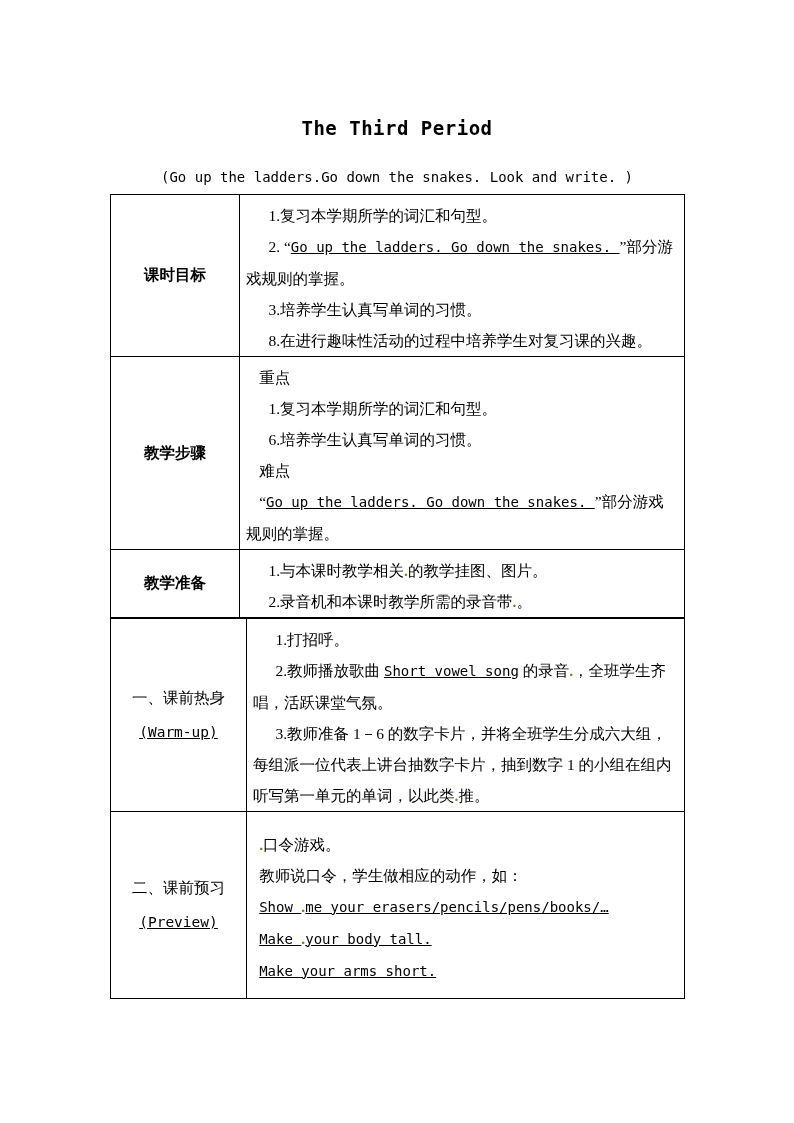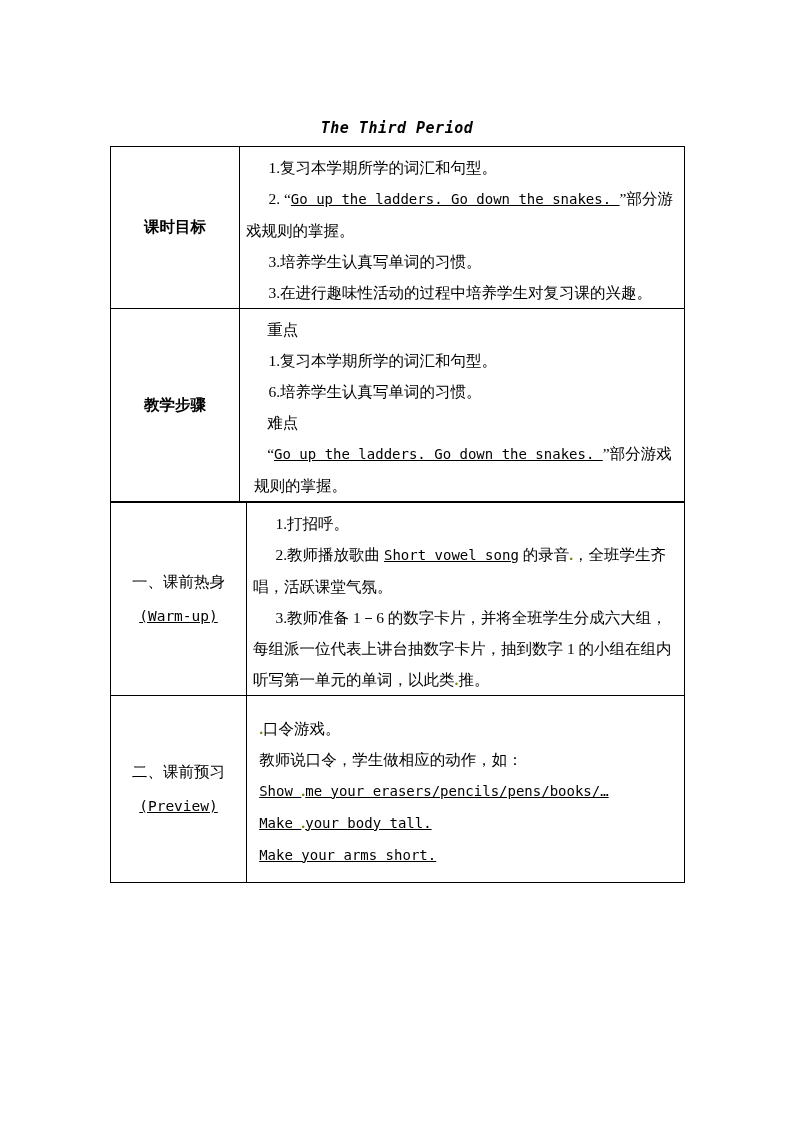--- a/index.html
+++ b/index.html
@@ -17,24 +17,23 @@
     overflow:hidden;
     color:var(--text);
     font-family:"Liberation Serif","DejaVu Serif",serif;
   }
   .doc-title{
     margin:0;
     padding-top:120px;
     text-align:center;
     font-family:"DejaVu Sans Mono","Liberation Mono",monospace;
     font-weight:bold;
-    font-size:15px;
+    font-size:19px;
     line-height:17px;
     letter-spacing:0.5px;
-    font-style:italic;
   }
   .doc-subtitle{
     margin:32px 0 0 0;
     text-align:center;
     font-family:"DejaVu Sans Mono","Liberation Mono",monospace;
     font-size:14px;
     line-height:16px;
   }
   table.doc-table{
     border-collapse:collapse;
@@ -60,21 +59,21 @@
     text-align:center;
     font-size:15.5px;
   }
   td.content-cell{vertical-align:top;}
   .cell-content{
     padding:5px 10px 0 6px;
     font-size:15.5px;
     line-height:31px;
   }
   .cell-content p{margin:0;text-indent:1.45em;}
-  .cell-content p.half{text-indent:0.85em;margin-left:8px;}
+  .cell-content p.half{text-indent:0.85em;}
   .cell-content p.flush{text-indent:0.4em;}
   .en{
     font-family:"DejaVu Sans Mono","Liberation Mono",monospace;
     font-size:14px;
     text-decoration:underline;
   }
   .dot{
     color:var(--spell-mark);
     font-weight:bold;
   }
@@ -98,43 +97,53 @@
     letter-spacing:2px;
   }
 </style>
 </head>
 <body>
 
 <div class="page">
 
   <h1 class="doc-title">The Third Period</h1>
 
+  <p class="doc-subtitle">(Go up the ladders.Go down the snakes. Look and write. )</p>
 
   <table class="doc-table info-table">
     <tbody>
         <tr>
       <td class="label-cell label-col">课时目标</td>
       <td class="content-cell">
         <div class="cell-content">
               <p><span>1.复习本学期所学的词汇和句型。</span></p>
               <p><span>2. “</span><span class="en">Go up the ladders. Go down the snakes. </span><span>”部分游戏规则的掌握。</span></p>
               <p><span>3.培养学生认真写单词的习惯。</span></p>
-              <p><span>3.在进行趣味性活动的过程中培养学生对复习课的兴趣。</span></p>
+              <p><span>8.在进行趣味性活动的过程中培养学生对复习课的兴趣。</span></p>
             </div>
       </td>
     </tr>
     <tr>
       <td class="label-cell label-col">教学步骤</td>
       <td class="content-cell">
         <div class="cell-content">
               <p class="half"><span>重点</span></p>
               <p><span>1.复习本学期所学的词汇和句型。</span></p>
               <p><span>6.培养学生认真写单词的习惯。</span></p>
               <p class="half"><span>难点</span></p>
               <p class="half"><span>“</span><span class="en">Go up the ladders. Go down the snakes. </span><span>”部分游戏规则的掌握。</span></p>
+            </div>
+      </td>
+    </tr>
+    <tr>
+      <td class="label-cell label-col">教学准备</td>
+      <td class="content-cell">
+        <div class="cell-content">
+              <p><span>1.与本课时教学相关</span><span class="dot">.</span><span>的教学挂图、图片。</span></p>
+              <p><span>2.录音机和本课时教学所需的录音带</span><span class="dot">.</span><span>。</span></p>
             </div>
       </td>
     </tr>
   </tbody>
     </table>
 
 
   <table class="doc-table steps-table">
     <tbody>
     <tr>

